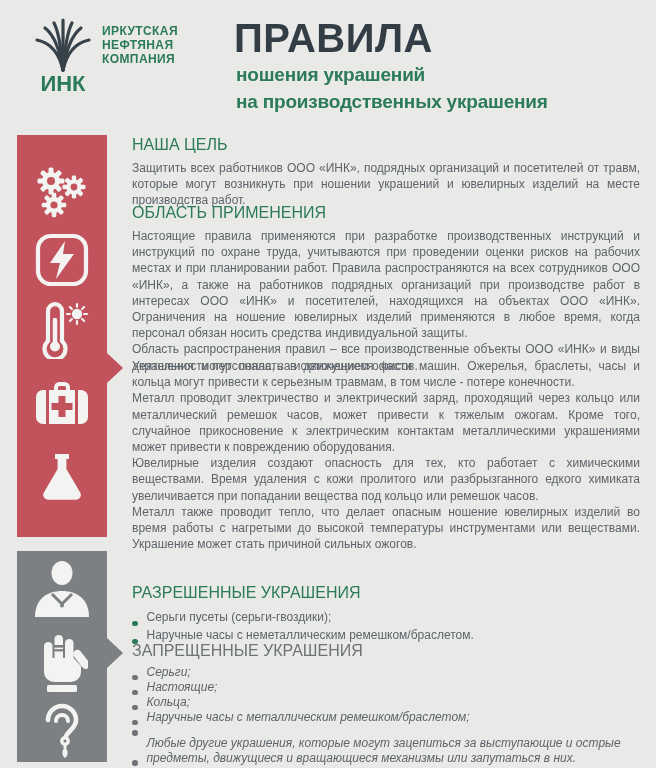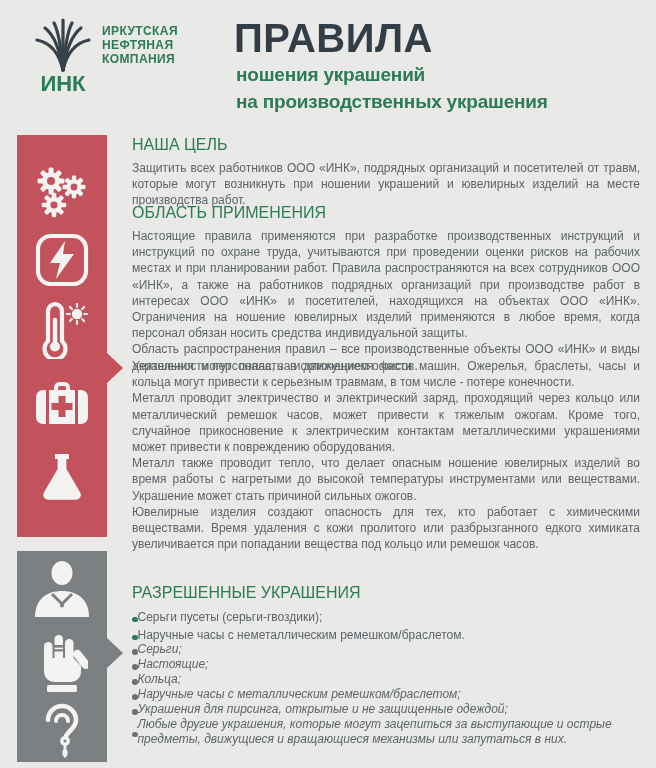--- a/index.html
+++ b/index.html
@@ -51,21 +51,21 @@
   .section{position:absolute;left:132px;width:508px;}
   .section h2{
     margin:0 0 6px 0;font-size:16px;font-weight:normal;color:var(--green);
     letter-spacing:0;white-space:nowrap;
   }
   .section.hazards h2{color:var(--hred);font-size:15px;}
   .section.prohibited h2{color:var(--hgray);}
   .para{
     font-size:12px;line-height:16.2px;color:var(--body);text-align:justify;margin:0;
   }
-  .bullet-row{display:flex;align-items:center;gap:0;
+  .bullet-row{display:flex;align-items:flex-end;gap:9px;
     font-size:12px;color:var(--body);}
   .allowed .bullet-row{line-height:18px;}
   .prohibited .bullet-row{line-height:15px;font-style:italic;}
   .dot{flex:none;width:5.5px;height:5.5px;border-radius:50%;margin-top:5px;}
   .dot.green{background:var(--green);}
   .dot.gray{background:var(--hgray);}
 
   #sec-goal{top:136px;}
   #sec-scope{top:204px;}
   #sec-hazards{top:358px;}
@@ -210,56 +210,56 @@
 
   <div id="sec-scope" class="section">
     <h2>ОБЛАСТЬ ПРИМЕНЕНИЯ</h2>
     <p class="para">Настоящие правила применяются при разработке производственных инструкций и инструкций по охране труда, учитываются при проведении оценки рисков на рабочих местах и при планировании работ. Правила распространяются на всех сотрудников ООО «ИНК», а также на работников подрядных организаций при производстве работ в интересах ООО «ИНК» и посетителей, находящихся на объектах ООО «ИНК». Ограничения на ношение ювелирных изделий применяются в любое время, когда персонал обязан носить средства индивидуальной защиты.</p>
     <p class="para">Область распространения правил – все производственные объекты ООО «ИНК» и виды деятельности персонала, за исключением офисов.</p>
   </div>
 
   <div id="sec-hazards" class="section hazards">
     <p class="para">Украшения могут попасть в движущиеся части машин. Ожерелья, браслеты, часы и кольца могут привести к серьезным травмам, в том числе - потере конечности.</p>
     <p class="para">Металл проводит электричество и электрический заряд, проходящий через кольцо или металлический ремешок часов, может привести к тяжелым ожогам. Кроме того, случайное прикосновение к электрическим контактам металлическими украшениями может привести к повреждению оборудования.</p>
+    <p class="para">Ювелирные изделия создают опасность для тех, кто работает с химическими веществами. Время удаления с кожи пролитого или разбрызганного едкого химиката увеличивается при попадании вещества под кольцо или ремешок часов.</p>
     <p class="para">Металл также проводит тепло, что делает опасным ношение ювелирных изделий во время работы с нагретыми до высокой температуры инструментами или веществами. Украшение может стать причиной сильных ожогов.</p>
-    <p class="para">Ювелирные изделия создают опасность для тех, кто работает с химическими веществами. Время удаления с кожи пролитого или разбрызганного едкого химиката увеличивается при попадании вещества под кольцо или ремешок часов.</p>
   </div>
 
   <div id="sec-allowed" class="section allowed">
     <h2>РАЗРЕШЕННЫЕ УКРАШЕНИЯ</h2>
     <div class="bullet-row">
       <span class="dot green"></span>
       <span>Серьги пусеты (серьги-гвоздики);</span>
     </div>
     <div class="bullet-row">
       <span class="dot green"></span>
       <span>Наручные часы с неметаллическим ремешком/браслетом.</span>
     </div>
   </div>
 
   <div id="sec-prohibited" class="section prohibited">
+    <h2>ЗАПРЕЩЕННЫЕ УКРАШЕНИЯ</h2>
     <div class="bullet-row">
       <span class="dot gray"></span>
       <span>Серьги;</span>
     </div>
     <div class="bullet-row">
       <span class="dot gray"></span>
       <span>Настоящие;</span>
     </div>
     <div class="bullet-row">
       <span class="dot gray"></span>
       <span>Кольца;</span>
     </div>
     <div class="bullet-row">
       <span class="dot gray"></span>
       <span>Наручные часы с металлическим ремешком/браслетом;</span>
     </div>
     <div class="bullet-row">
       <span class="dot gray"></span>
-      <span>Украшения для пирсинга, открытые и не защищенные одеждой;</span>
     </div>
     <div class="bullet-row">
       <span class="dot gray"></span>
       <span>Любые другие украшения, которые могут зацепиться за выступающие и острые предметы, движущиеся и вращающиеся механизмы или запутаться в них.</span>
     </div>
   </div>
 
 </div>
 
 </body></html>

